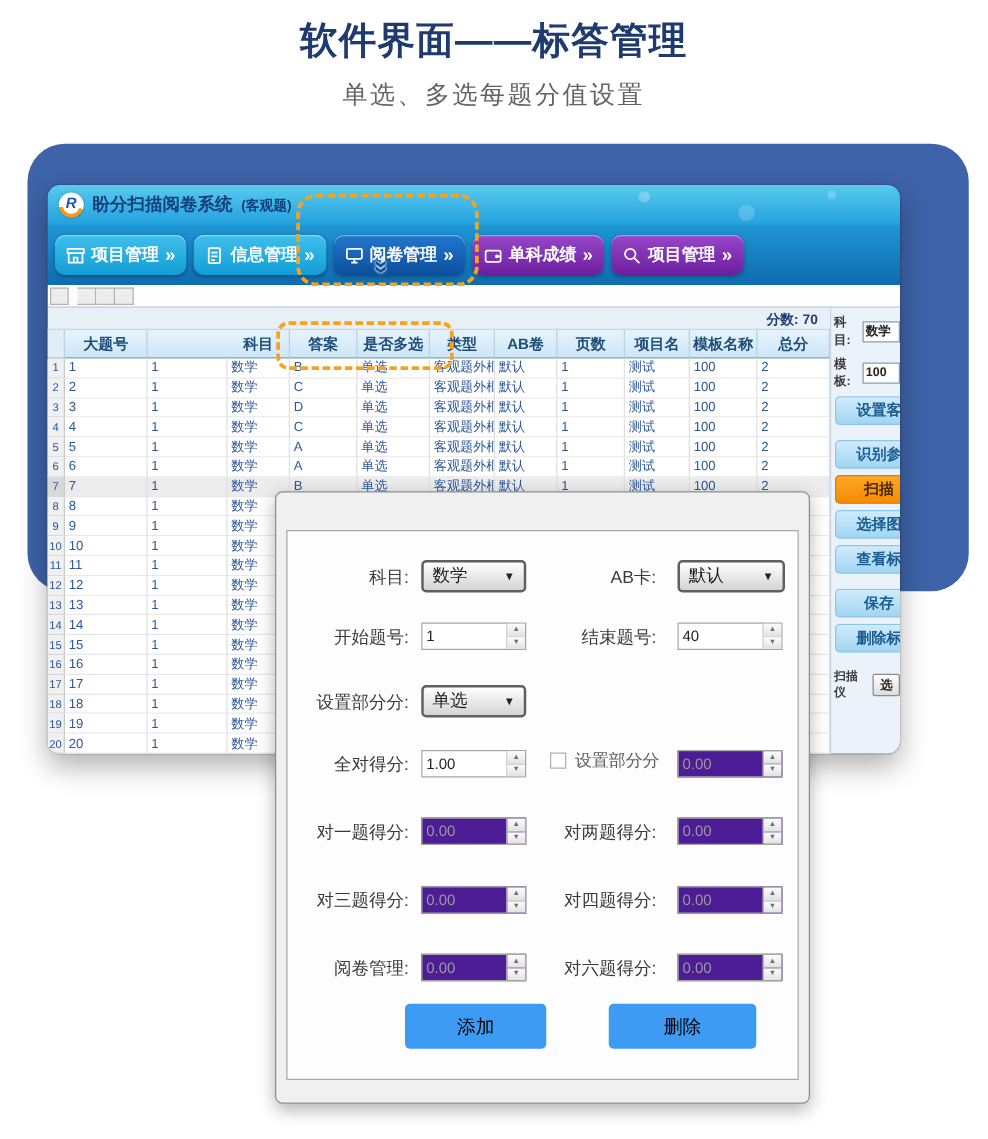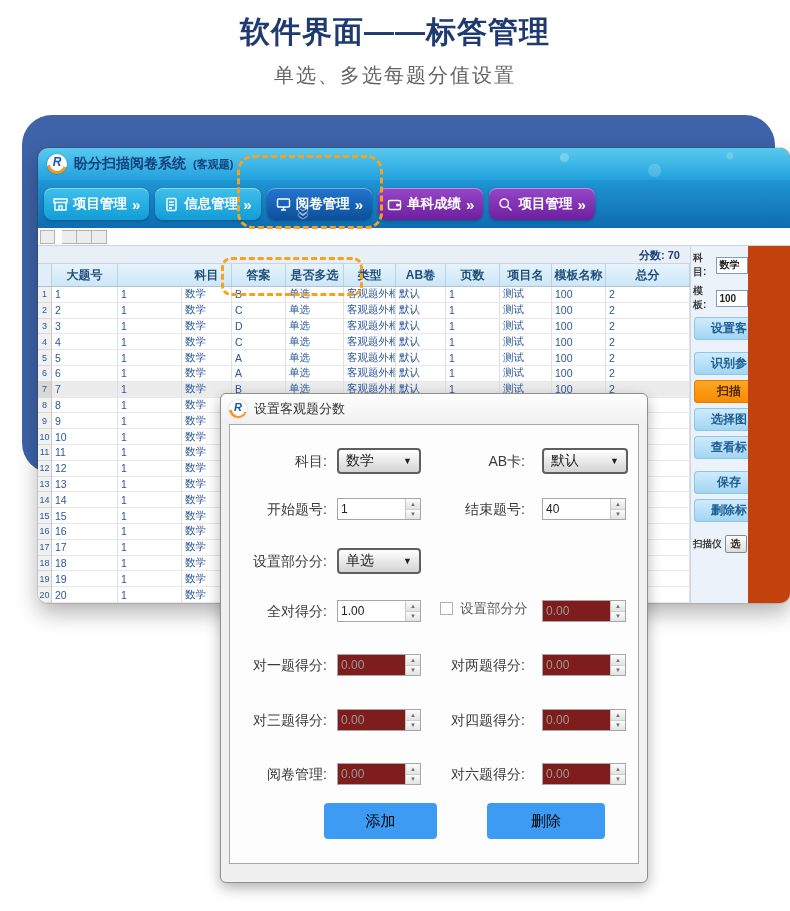--- a/index.html
+++ b/index.html
@@ -10,22 +10,22 @@
   .slide-title { position:absolute; top:12px; left:0; width:100%; text-align:center;
     font-size:30px; font-weight:bold; color:#1e3a6e; letter-spacing:1px; }
   .slide-subtitle { position:absolute; top:62px; left:0; width:100%; text-align:center;
     font-size:20px; color:#636363; letter-spacing:2px; }
 
   
   .frame { position:absolute; left:22px; top:115px; width:753px; height:358px;
     background:#3e63a8; border-radius:30px; z-index:1; }
 
   
-  .app { position:absolute; left:38px; top:148px; width:752px; height:455px;
-    border-radius:10px; overflow:hidden; background:#c2410c; z-index:2;
+  .app { position:absolute; left:38px; top:148px; width:682px; height:455px;
+    border-radius:10px; overflow:hidden; background:#0f766e; z-index:2;
     box-shadow:0 10px 22px rgba(0,0,0,.30), 0 0 0 1px rgba(0,0,0,.10); }
 
   .titlebar { height:32px; background:linear-gradient(180deg,#59caef,#22a1dd);
     background-image:radial-gradient(circle at 70% 30%, rgba(255,255,255,.25) 0 4px, transparent 5px),
       radial-gradient(circle at 82% 70%, rgba(255,255,255,.18) 0 6px, transparent 7px),
       radial-gradient(circle at 92% 25%, rgba(255,255,255,.2) 0 3px, transparent 4px),
       linear-gradient(180deg,#59caef,#22a1dd);
     display:flex; align-items:center; gap:7px; padding:0 9px;
     color:#13407c; font-weight:bold; font-size:14px; }
   .app-suffix { font-size:11px; font-weight:bold; }
@@ -132,21 +132,21 @@
     font-size:14px; color:#1d1d1d; padding:0 7px; cursor:pointer; }
   .dd .arr { margin-left:auto; font-size:9px; color:#222; }
 
   .spin { width:84px; height:22px; border:1px solid #a6a6a6; background:#fff; display:flex; margin-top:2px; }
   .spin input { flex:1; min-width:0; border:0; outline:none; background:transparent;
     font-size:12px; padding-left:3px; color:#222; font-family:"Liberation Sans",sans-serif; }
   .spin .ud { width:15px; border-left:1px solid #c6c6c6; display:flex; flex-direction:column; cursor:pointer; }
   .spin .ud span { flex:1; display:flex; align-items:center; justify-content:center;
     font-size:6px; line-height:1; color:#6f6f6f; background:linear-gradient(#fcfcfc,#e2e2e2); }
   .spin .ud span:first-child { border-bottom:1px solid #cfcfcf; }
-  .spin.disabled { background:#7f1d1d; }
+  .spin.disabled { background:#4c1d95; }
   .spin.disabled input { color:#9b9b9b; }
 
   .chk { position:absolute; left:210px; top:5px; width:13px; height:13px;
     border:1px solid #b0b0b0; background:#fff; cursor:pointer; }
   .chk-label { position:absolute; left:230px; top:3px; font-size:13.5px; color:#5a5a5a; }
 
   .dlg-btn { position:absolute; height:36px; background:#3d9bf3; color:#000000; font-size:15px;
     display:flex; align-items:center; justify-content:center; border-radius:4px; cursor:pointer; }
   .dlg-btn.add { left:94px; top:378px; width:113px; }
   .dlg-btn.del { left:257px; top:378px; width:118px; }
@@ -546,24 +546,20 @@
         </div>
       </div>
     </div>
   </div>
 
   <div class="dash1"></div>
   <div class="chev">»</div>
   <div class="dash2"></div>
 
   <div class="dialog">
-    <div class="dialog-titlebar">
-      <span class="logo small"></span>
-      <span>设置客观题分数</span>
-    </div>
     <div class="dialog-panel">
 
       <div class="frow" style="top:22px;">
         <span class="flabel l">科目:</span>
         <div class="fctl-l dd">
           <span>数学</span>
           <span class="arr">▼</span>
         </div>
         <span class="flabel r">AB卡:</span>
         <div class="fctl-r dd" style="width:86px;">

